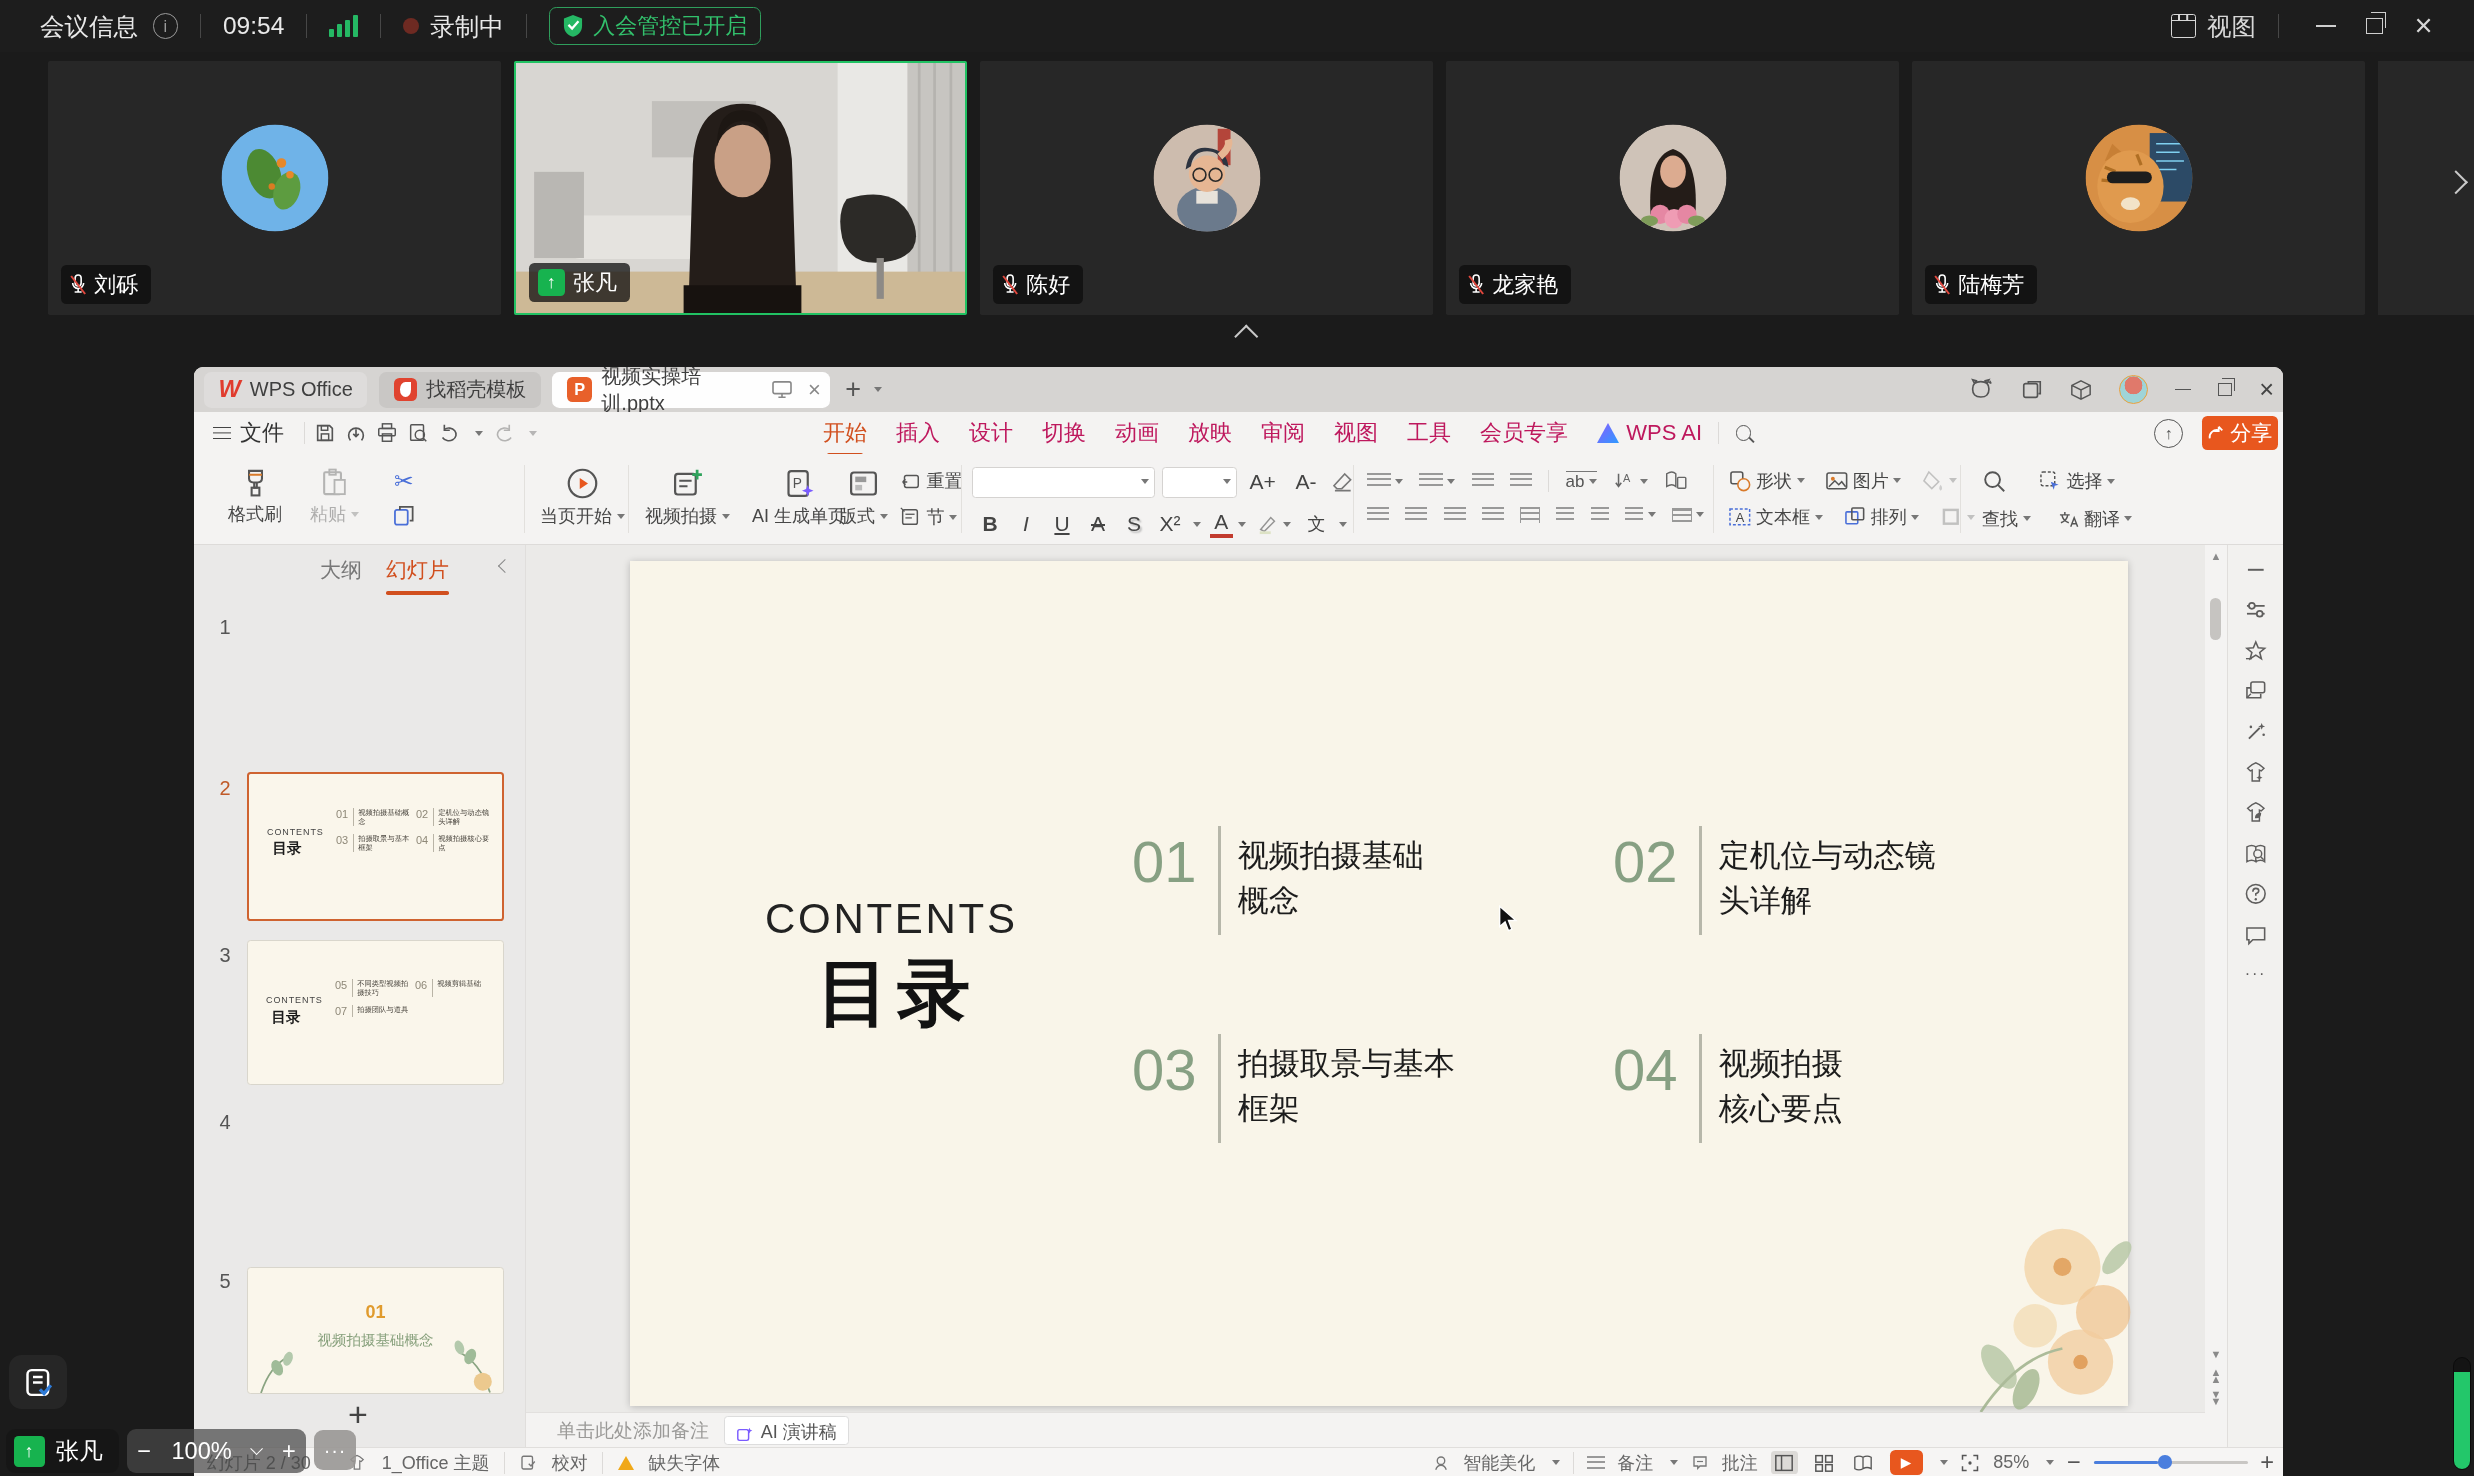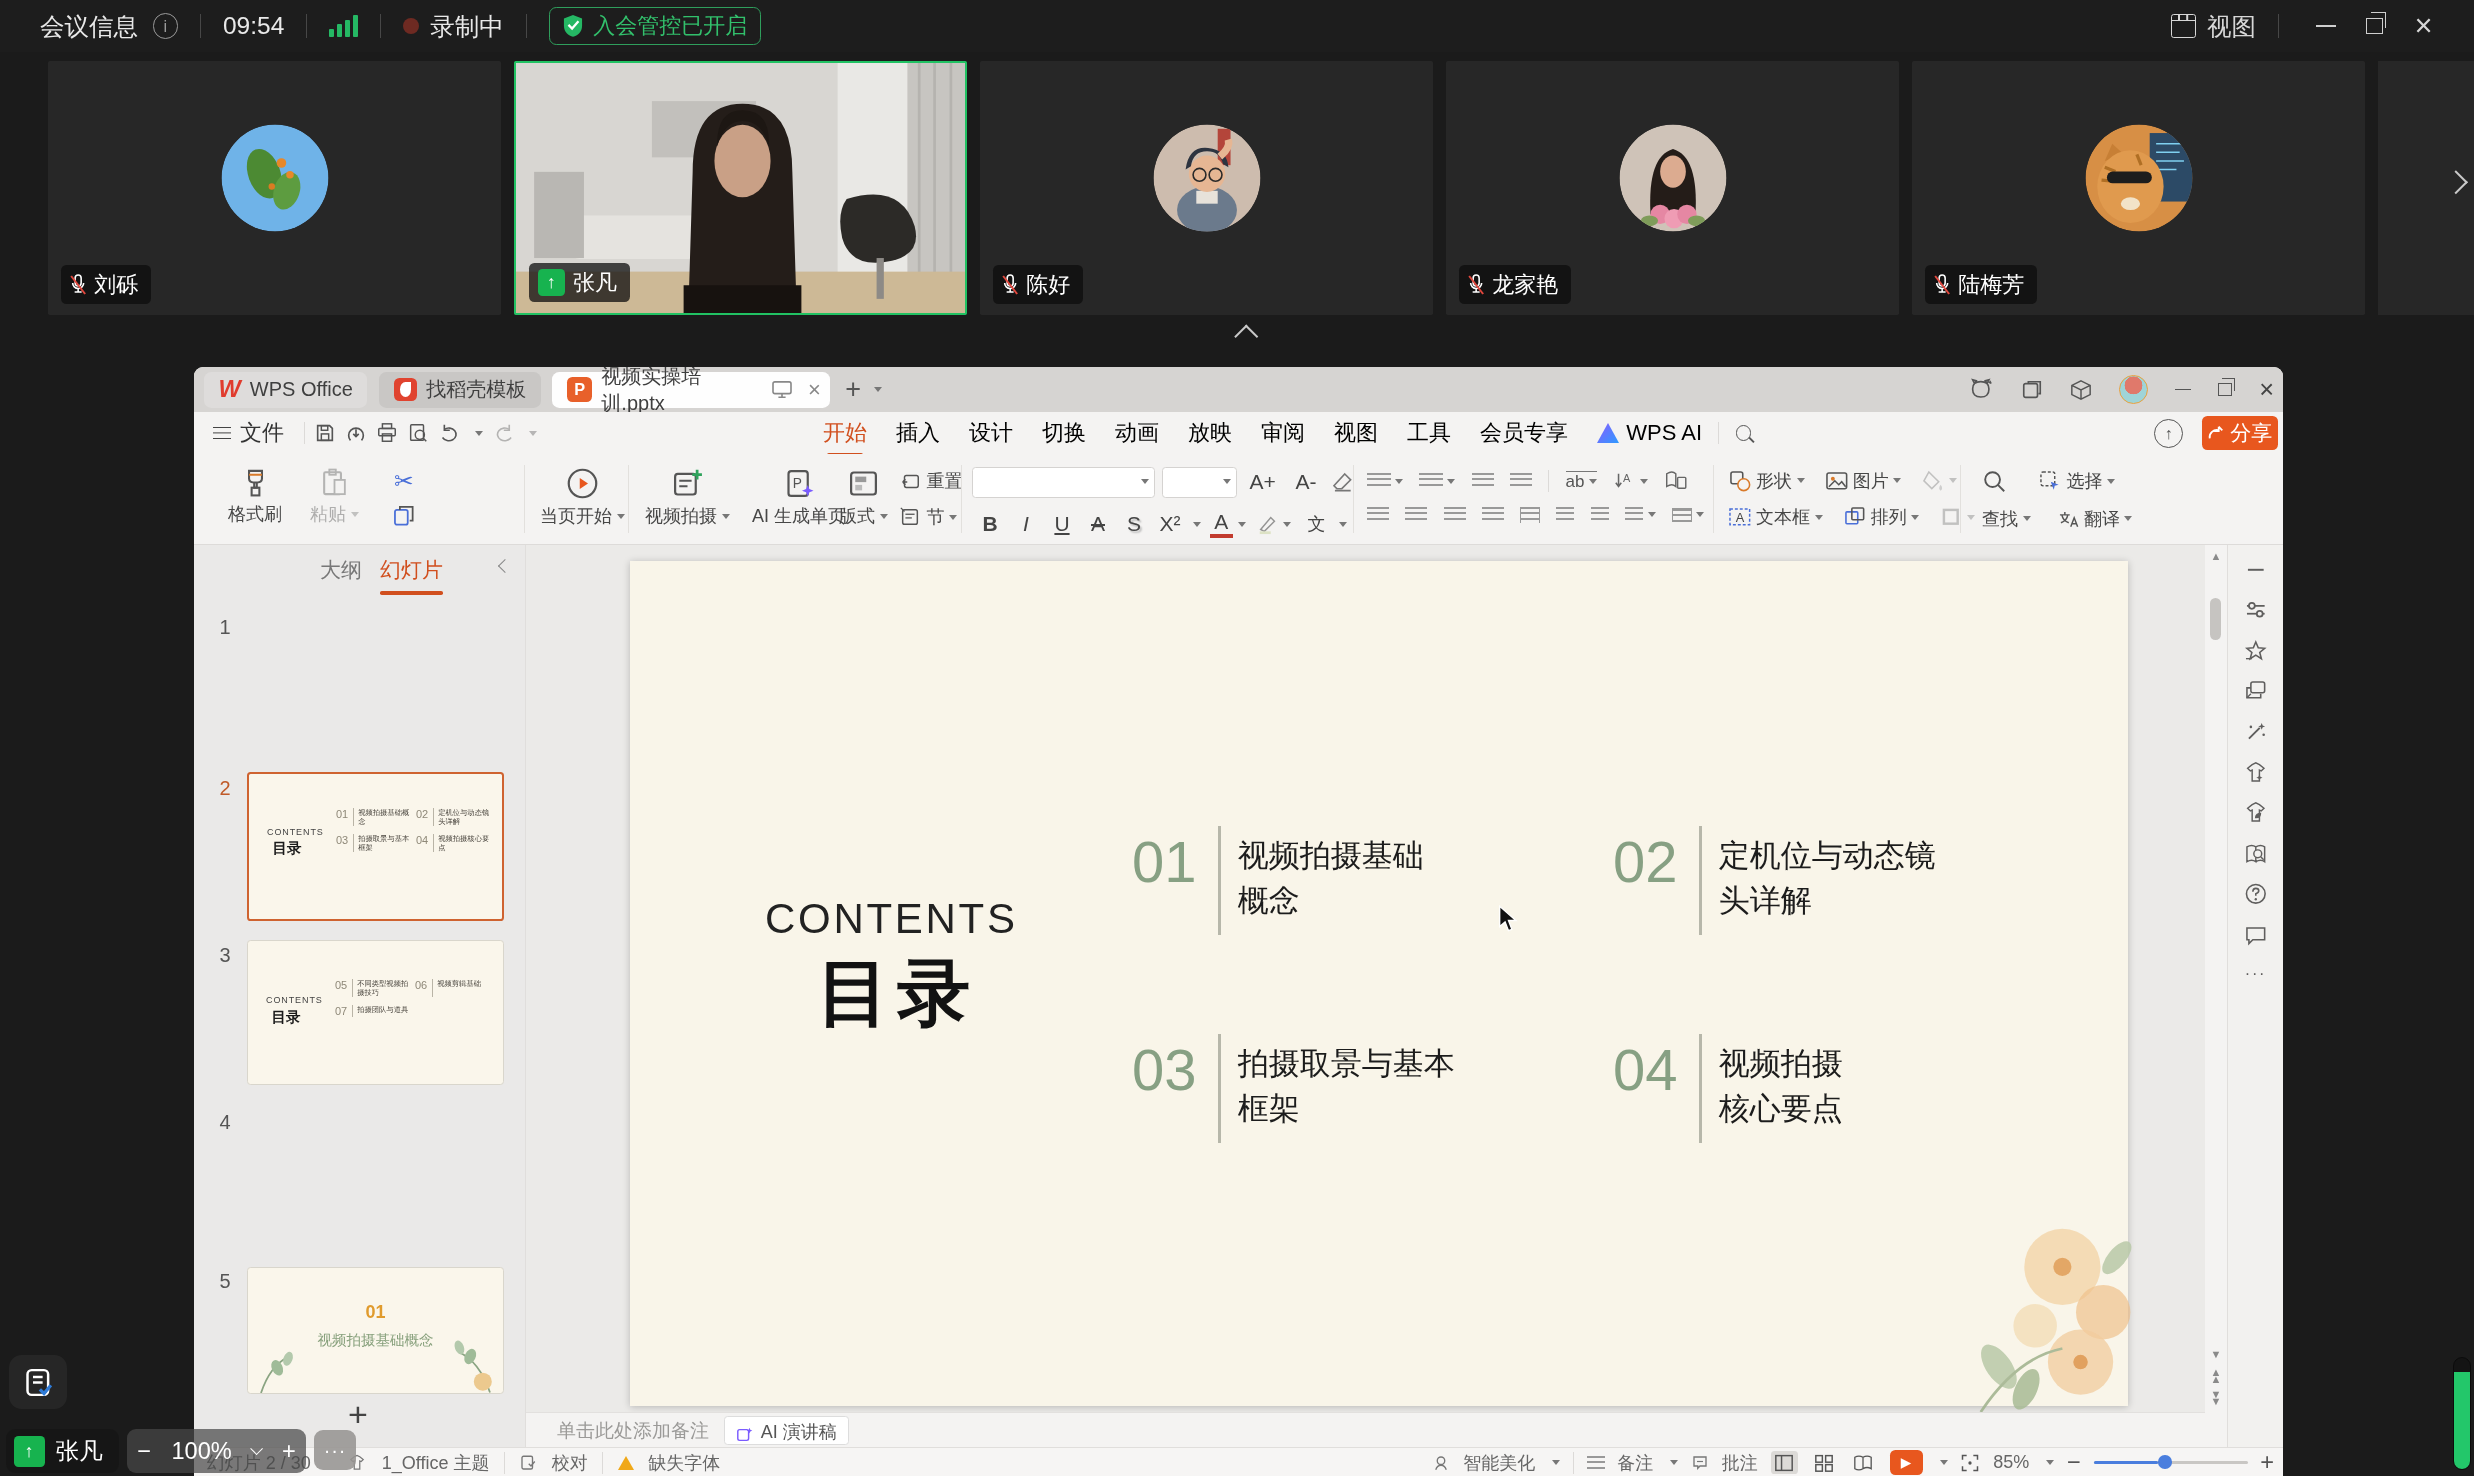--- a/index.html
+++ b/index.html
@@ -43,21 +43,21 @@
   .docericon:before{content:"";position:absolute;left:6.3px;top:4.5px;width:11px;height:14.5px;background:#fff;border-radius:60% 0 60% 60%;}
   .wlogo{color:#e03c2e;font-weight:800;font-size:23.6px;font-style:italic;}
   .tb2-right{position:absolute;right:9px;top:0;height:45px;display:flex;align-items:center;gap:27px;color:#555;}
   .avatar-ring{width:27px;height:27px;border-radius:50%;border:1.8px solid #e8a13c;background:radial-gradient(circle at 50% 35%,#e0796b 0 40%,#9fd4d8 41% 100%);}
   .minline2{width:16.3px;height:1.8px;background:#555;}
   .restsq2{width:11.8px;height:11.8px;border:1.8px solid #555;position:relative;}
   .restsq2:before{content:"";position:absolute;left:2.7px;top:-5.4px;width:11.8px;height:11.8px;border:1.8px solid #555;border-bottom:none;border-left:none;}
 
   .menubar{position:absolute;top:45px;left:0;right:0;height:42px;background:#f4f3f2;}
   .ham{width:18px;height:1.8px;background:#444;box-shadow:0 5.4px #444,0 11px #444;margin-top:-11px;}
-  .mi{font-size:22px;color:#000000;margin-right:29px;white-space:nowrap;}
+  .mi{font-size:22px;color:#be185d;margin-right:29px;white-space:nowrap;}
   .mi.active{color:#d14f1e;position:relative;}
   .mi.active:after{content:"";position:absolute;left:3.6px;right:3.6px;bottom:-9px;height:3.6px;background:#d14f1e;border-radius:1.8px;}
   .vsep{width:0.9px;height:22px;background:#dcdad8;}
   .mag{width:13.6px;height:13.6px;border:1.8px solid #555;border-radius:50%;position:relative;}
   .mag:after{content:"";position:absolute;left:11.8px;top:12.7px;width:7.3px;height:1.8px;background:#555;transform:rotate(45deg);}
   .sharebtn{position:absolute;right:5.4px;top:3.6px;width:76px;height:34px;background:#e8571e;border-radius:5.4px;color:#fff;font-size:21px;display:flex;align-items:center;justify-content:center;gap:5.4px;}
   .upload{position:absolute;right:100px;top:7.3px;width:27px;height:27px;border:1.8px solid #555;border-radius:50%;color:#555;font-size:16.3px;display:flex;align-items:center;justify-content:center;}
 
   .ribbon{position:absolute;top:87px;left:0;right:0;height:91px;background:#f4f3f2;border-bottom:0.9px solid #dddbd9;box-sizing:border-box;}
   .rsep{position:absolute;top:11px;bottom:11px;width:0.9px;background:#e2e0dd;}
@@ -663,21 +663,21 @@
                 <path d="M15 20 l3.5 -9 3.5 9 M16.5 17 h4" stroke="#555" fill="none" stroke-width="1.5"></path>
               </svg>
               <span>翻译</span>
               <i class="c"></i>
             </span>
         </div>
       </div>
     </div>
 
     <div class="leftpanel">
-      <div class="fx" style="position:absolute;left:126px;top:11px;gap:18px">
+      <div class="fx" style="position:absolute;left:126px;top:11px;gap:24px">
         <span class="ptab">大纲</span>
         <span class="ptab active">幻灯片</span>
       </div>
       <span class="chv left" style="position:absolute;left:306px;top:16.3px;border-color:#888;border-width:1.8px;width:9px;height:9px"></span>
 
       <span class="tnum" style="top:71px">1</span>
 
       <span class="tnum" style="top:232px;color:#c05a28">2</span>
       <div class="thumb sel" style="top:227px;height:149px">
         <div style="position:absolute;left:18px;top:53px;font-size:9px;letter-spacing:0.9px;color:#444">CONTENTS</div>

